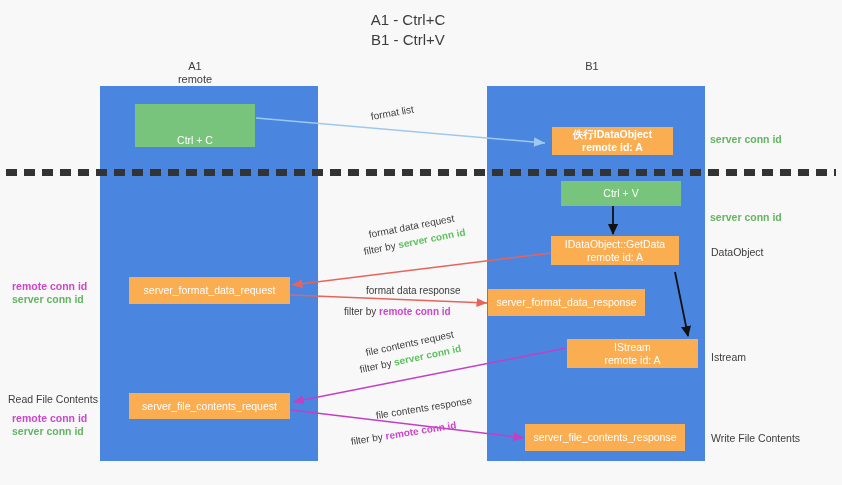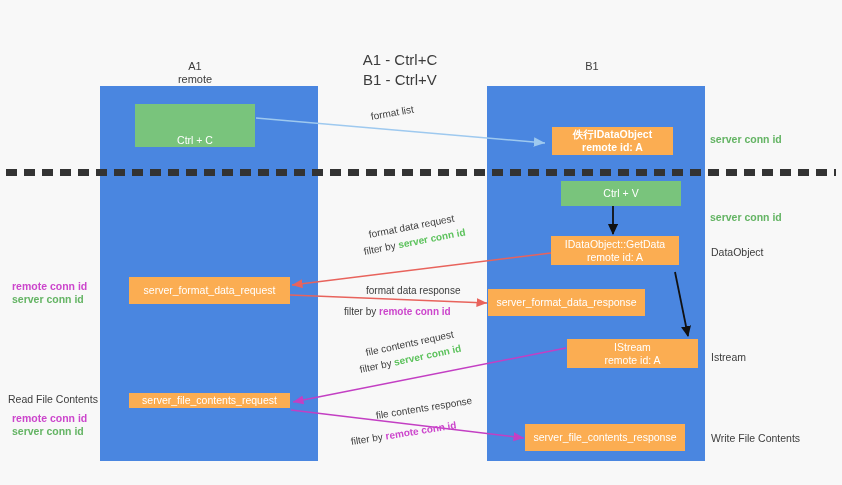--- a/index.html
+++ b/index.html
@@ -14,28 +14,27 @@
     overflow: hidden;
   }
   #canvas {
     position: relative;
     width: 842px;
     height: 485px;
     background: #f8f8f8;
   }
   .title-block {
     position: absolute;
-    left: 4px;
+    left: 12px;
     top: 10px;
     width: 792px;
     text-align: center;
     font-size: 15px;
     color: #3c3c3c;
     line-height: 20px;
-    margin-top: 40px;
   }
   .col-header {
     position: absolute;
     text-align: center;
     font-size: 11px;
     color: #3c3c3c;
     line-height: 13px;
     width: 160px;
   }
   .lane {
@@ -147,21 +146,21 @@
   </svg>
 
   <div class="node green" style="left:135px; top:104px; width:120px; height:43px;justify-content:flex-end;">
     <span>Ctrl + C</span>
   </div>
 
   <div class="node orange" style="left:129px; top:277px; width:161px; height:27px;">
     <span>server_format_data_request</span>
   </div>
 
-  <div class="node orange" style="left:129px; top:393px; width:161px; height:15px;">
+  <div class="node orange" style="left:129px; top:393px; width:161px; height:26px;">
     <span>server_file_contents_request</span>
   </div>
 
   <div class="node orange" style="left:552px; top:127px; width:121px; height:28px;font-weight:bold;">
     <span>佚行IDataObject</span>
     <span>remote id: A</span>
   </div>
 
   <div class="node green" style="left:553px; top:181px; width:120px; height:25px;margin-left:8px;">
     <span>Ctrl + V</span>

